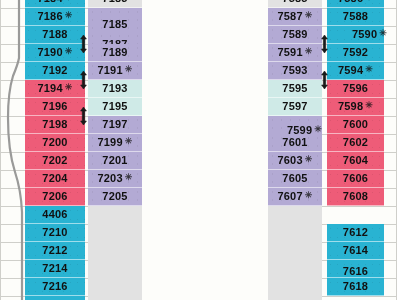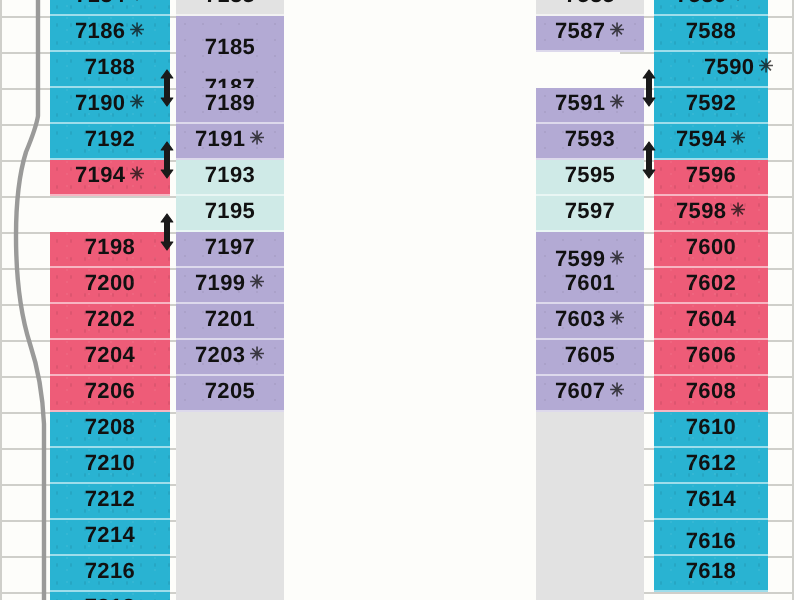--- a/index.html
+++ b/index.html
@@ -125,37 +125,40 @@
           <span class="num">7190</span>
           <span class="ast">✳</span>
         </div>
         <div class="cell f-cyan" style="top: 62px; height: 18px;">
           <span class="num">7192</span>
         </div>
         <div class="cell f-pink" style="top: 80px; height: 18px;">
           <span class="num">7194</span>
           <span class="ast">✳</span>
         </div>
+        <div class="cell f-pink" style="top: 98px; height: 18px;">
+          <span class="num">7196</span>
+        </div>
         <div class="cell f-pink" style="top: 116px; height: 18px;">
           <span class="num">7198</span>
         </div>
         <div class="cell f-pink" style="top: 134px; height: 18px;">
           <span class="num">7200</span>
         </div>
         <div class="cell f-pink" style="top: 152px; height: 18px;">
           <span class="num">7202</span>
         </div>
         <div class="cell f-pink" style="top: 170px; height: 18px;">
           <span class="num">7204</span>
         </div>
         <div class="cell f-pink" style="top: 188px; height: 18px;">
           <span class="num">7206</span>
         </div>
         <div class="cell f-cyan" style="top: 206px; height: 18px;">
-          <span class="num">7208</span>
+          <span class="num">4406</span>
         </div>
         <div class="cell f-cyan" style="top: 224px; height: 18px;">
           <span class="num">7210</span>
         </div>
         <div class="cell f-cyan" style="top: 242px; height: 18px;">
           <span class="num">7212</span>
         </div>
         <div class="cell f-cyan" style="top: 260px; height: 18px;">
           <span class="num">7214</span>
         </div>
@@ -211,34 +214,37 @@
       </div>
       <div class="col" style="left: 268px; width: 54px; top: 0px; height: 300px;">
         <div class="col shaded" style="left: 0px; right: 0px; top: 206px; height: 94px;"></div>
         <div class="cell " style="top: -10px; height: 18px; background: rgb(226, 226, 226);">
           <span class="num">7585</span>
         </div>
         <div class="cell f-purple" style="top: 8px; height: 18px;">
           <span class="num">7587</span>
           <span class="ast">✳</span>
         </div>
+        <div class="cell f-purple" style="top: 26px; height: 18px;">
+          <span class="num">7589</span>
+        </div>
         <div class="cell f-purple" style="top: 44px; height: 18px;">
           <span class="num">7591</span>
           <span class="ast">✳</span>
         </div>
         <div class="cell f-purple" style="top: 62px; height: 18px;">
           <span class="num">7593</span>
         </div>
         <div class="cell f-mint" style="top: 80px; height: 18px;">
           <span class="num">7595</span>
         </div>
         <div class="cell f-mint" style="top: 98px; height: 18px;">
           <span class="num">7597</span>
         </div>
-        <div class="cell f-purple" style="top: 116px; height: 30px;">
+        <div class="cell f-purple" style="top: 116px; height: 30px; justify-content: flex-end;">
           <span class="num">7599</span>
           <span class="ast">✳</span>
         </div>
         <div class="cell f-purple" style="top: 134px; height: 18px;">
           <span class="num">7601</span>
         </div>
         <div class="cell f-purple" style="top: 152px; height: 18px;">
           <span class="num">7603</span>
           <span class="ast">✳</span>
         </div>
@@ -284,23 +290,20 @@
         </div>
         <div class="cell f-pink" style="top: 152px; height: 18px;">
           <span class="num">7604</span>
         </div>
         <div class="cell f-pink" style="top: 170px; height: 18px;">
           <span class="num">7606</span>
         </div>
         <div class="cell f-pink" style="top: 188px; height: 18px;">
           <span class="num">7608</span>
         </div>
-        <div class="cell f-cyan" style="top: 206px; height: 18px;">
-          <span class="num">7610</span>
-        </div>
         <div class="cell f-cyan" style="top: 224px; height: 18px;">
           <span class="num">7612</span>
         </div>
         <div class="cell f-cyan" style="top: 242px; height: 18px;">
           <span class="num">7614</span>
         </div>
         <div class="cell f-cyan" style="top: 260px; height: 18px; align-items: flex-end;">
           <span class="num">7616</span>
         </div>
         <div class="cell f-cyan" style="top: 278px; height: 18px; text-align: center;">

